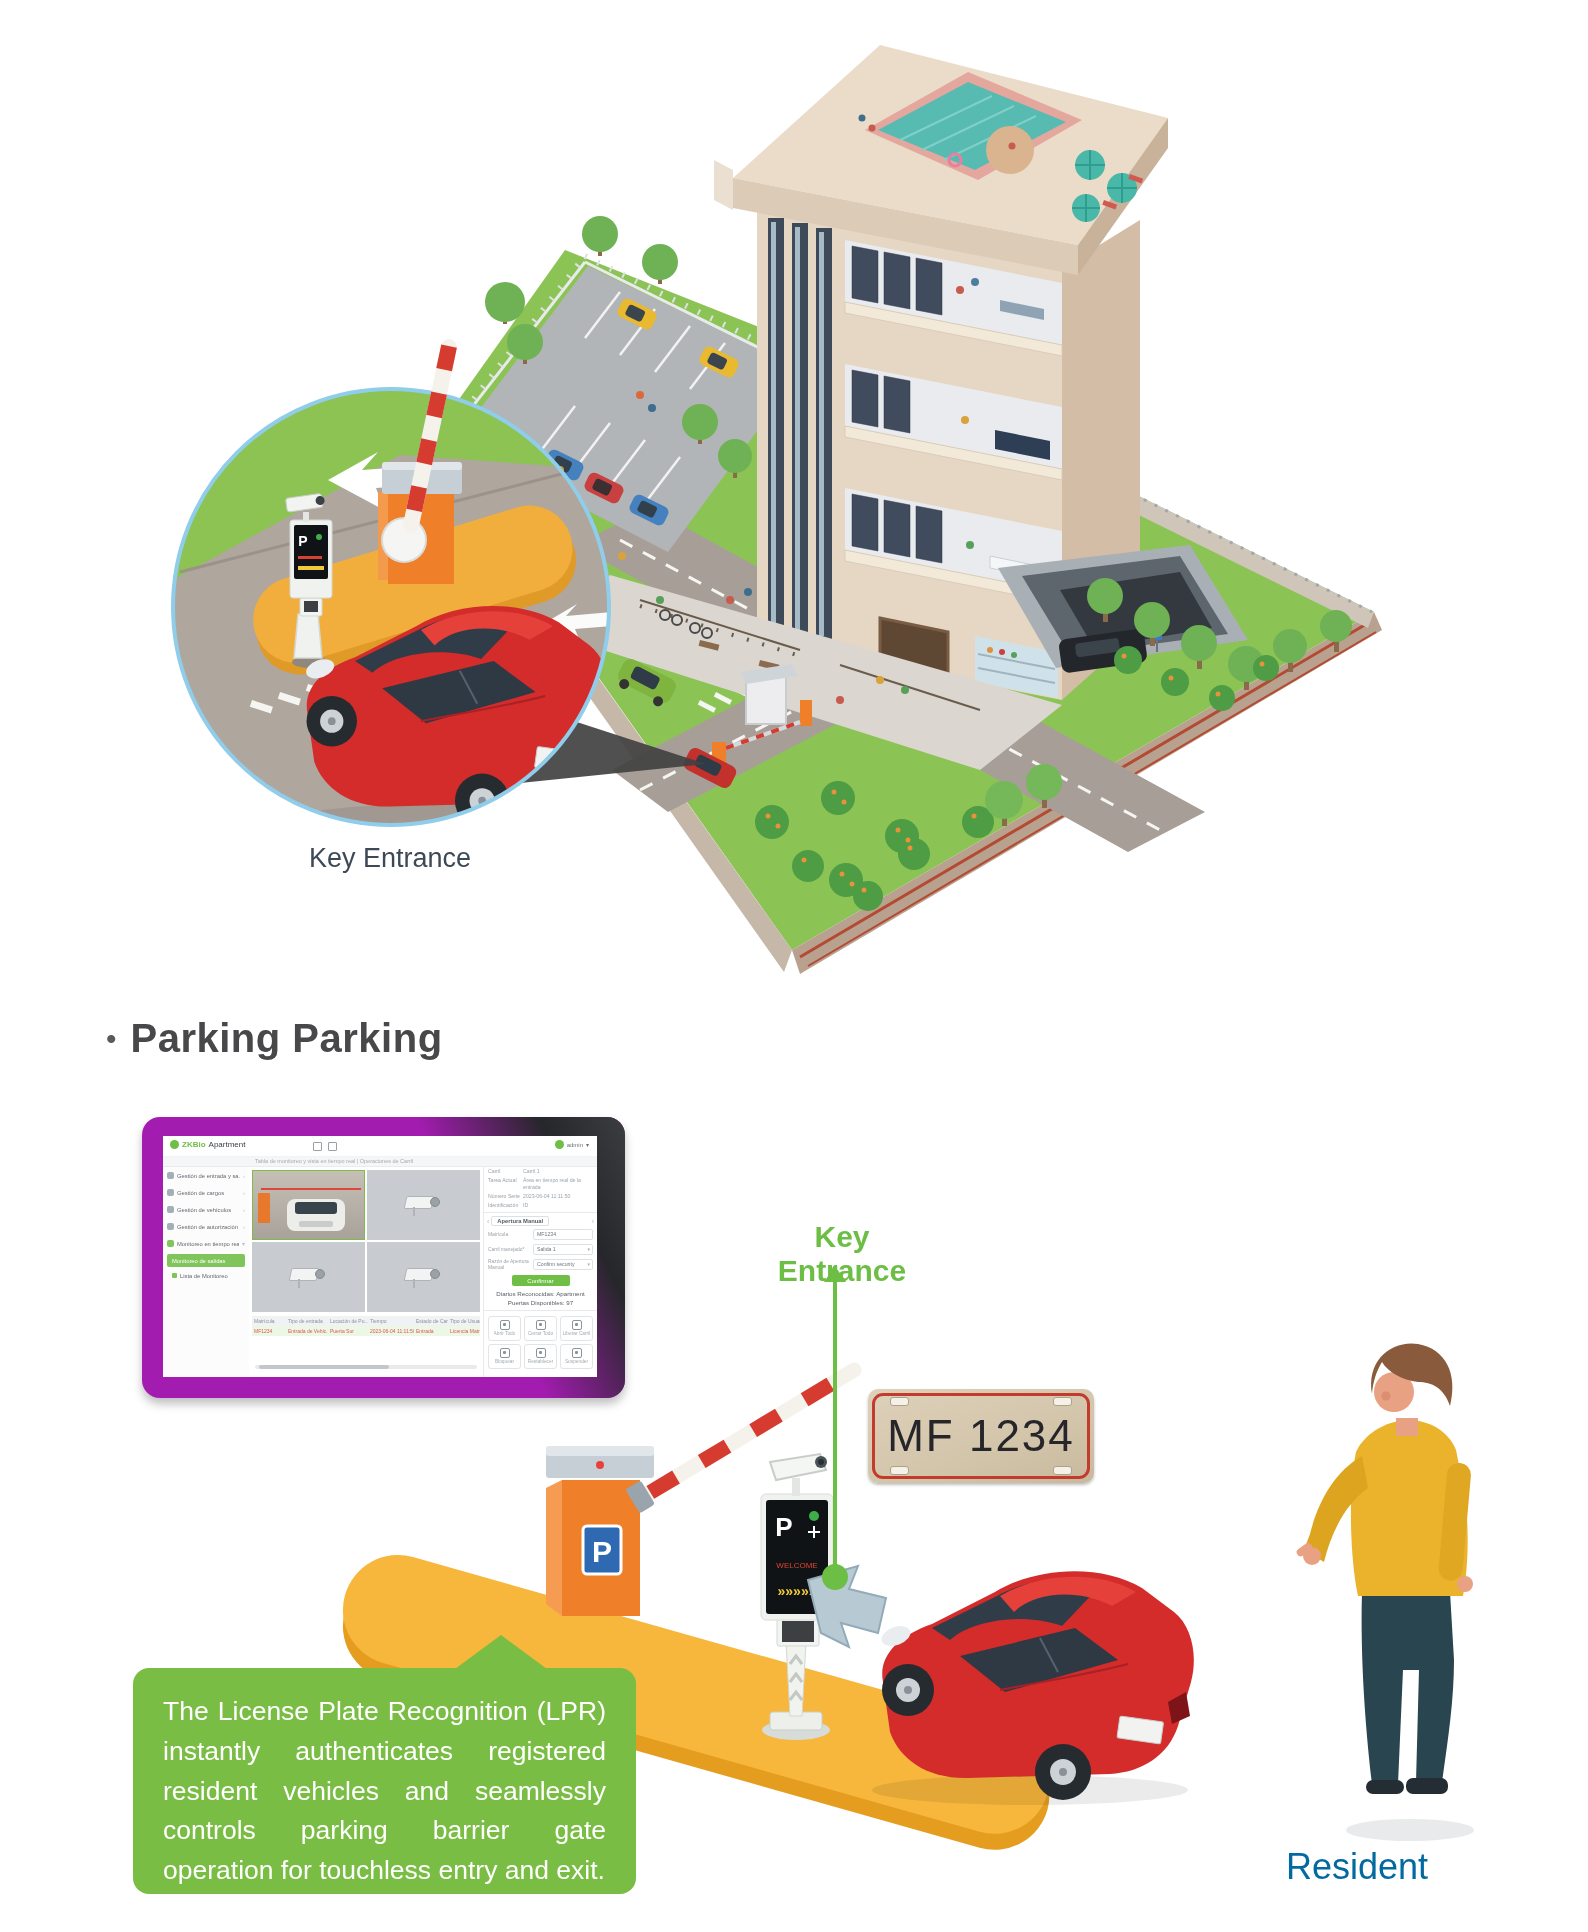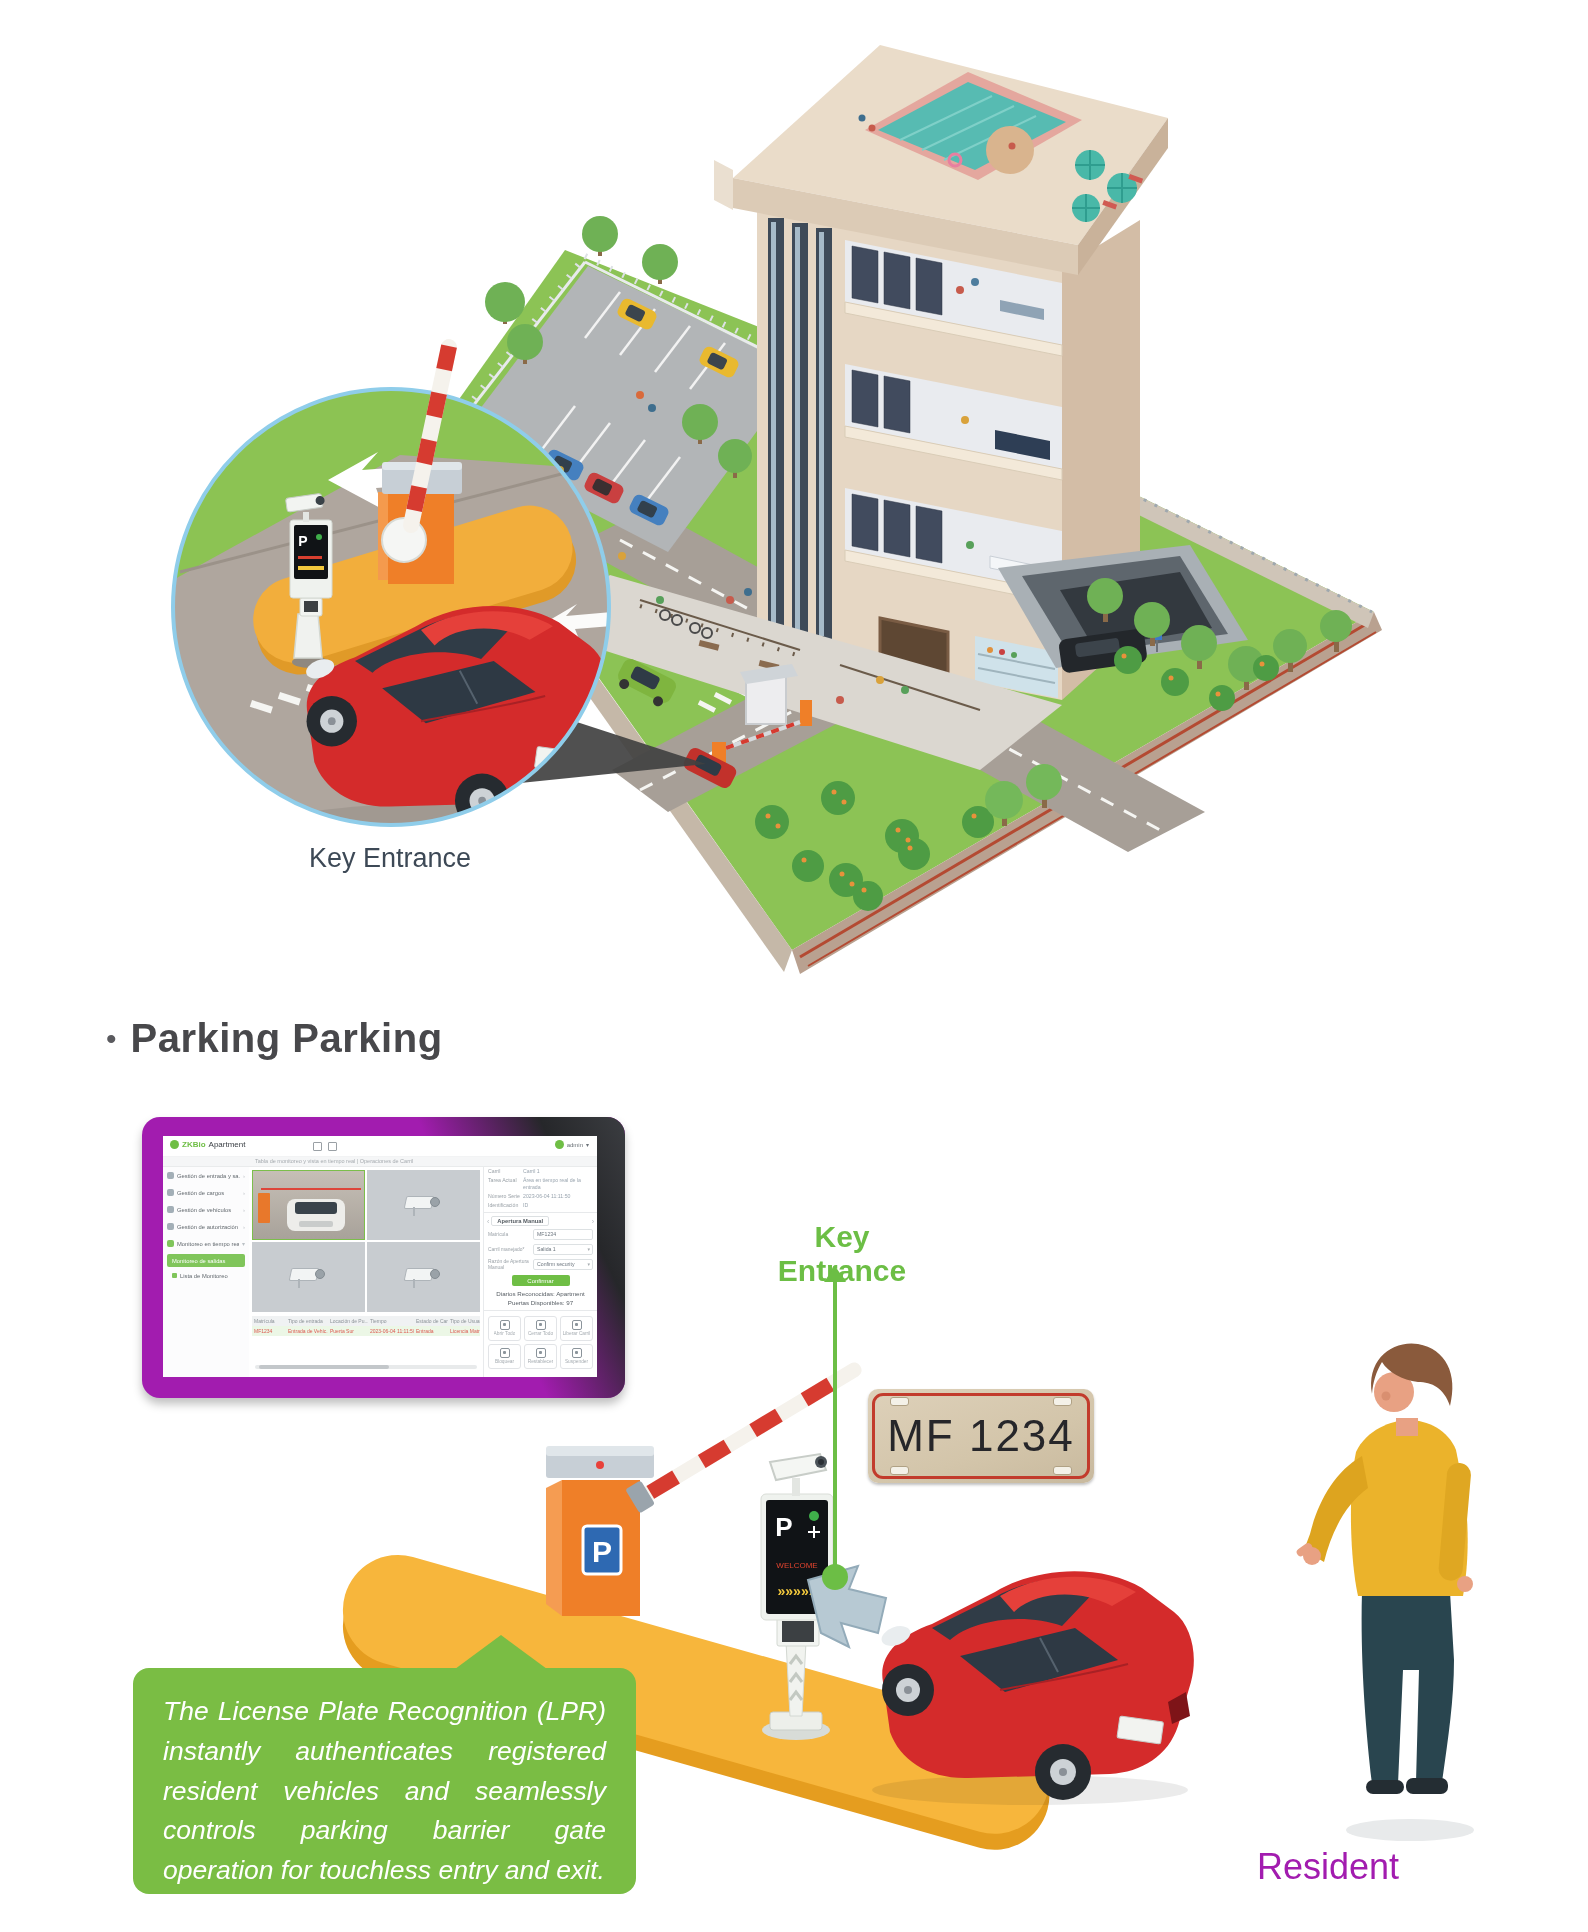--- a/index.html
+++ b/index.html
@@ -9,27 +9,27 @@
   
   .hero-caption{left:300px;top:843px;width:180px;text-align:center;font-size:27px;color:#3d4956;}
   .section-heading{left:106px;top:1016px;display:flex;align-items:center;gap:14px;color:#48484b;}
   .section-heading .bullet{font-size:30px;line-height:1;color:#5a5a5e;}
   .section-heading .txt{font-size:40px;font-weight:bold;letter-spacing:.5px;}
   .ke-label{left:752px;top:1220px;width:180px;text-align:center;font-size:30px;font-weight:bold;color:#6cbe45;}
   .ke-arrowhead{left:824px;top:1266px;width:0;height:0;border-left:11px solid transparent;
     border-right:11px solid transparent;border-bottom:16px solid #6cbe45;}
   .ke-line{left:833px;top:1282px;width:4px;height:288px;background:#6cbe45;}
   .ke-dot{left:822px;top:1564px;width:26px;height:26px;border-radius:50%;background:#6cbe45;}
-  .resident-label{left:1228px;top:1846px;width:200px;text-align:center;font-size:36px;color:#a21caf;}
+  .resident-label{left:1228px;top:1846px;width:200px;text-align:right;font-size:36px;color:#0369a1;}
   
   .bubble{left:1023px;top:1185px;width:446px;height:147px;background:#76bb43;border-radius:14px;}
   .bubble .btxt{padding:20px 26px;font-size:27px;line-height:1.45;color:#fff;text-align:justify;}
   .bubble-tail{position:absolute;left:332px;top:145px;width:90px;height:58px;background:#76bb43;
     clip-path:polygon(14% 0,100% 0,52% 100%);}
-  .callout{left:133px;top:1668px;width:503px;height:226px;background:#7abd44;border-radius:16px;font-style:italic;}
+  .callout{left:133px;top:1668px;width:503px;height:226px;background:#7abd44;border-radius:16px;}
   .callout .ctxt{padding:24px 30px 0 30px;font-size:26.5px;line-height:1.5;color:#fff;text-align:justify;}
   .callout-tail{position:absolute;left:322px;top:-33px;width:92px;height:34px;background:#7abd44;
     clip-path:polygon(50% 0,0 100%,100% 100%);}
   
   .plate{left:868px;top:1389px;width:226px;height:94px;border-radius:10px;
     background:linear-gradient(160deg,#ded1ba 0%,#d3c5aa 60%,#c8b99e 100%);
     box-shadow:0 2px 3px rgba(0,0,0,.25);}
   .plate-inner{position:absolute;inset:4px;border:3px solid #c23b2c;border-radius:11px;
     display:flex;align-items:center;justify-content:center;}
   .plate-text{font-size:44px;color:#26262a;letter-spacing:2px;}

